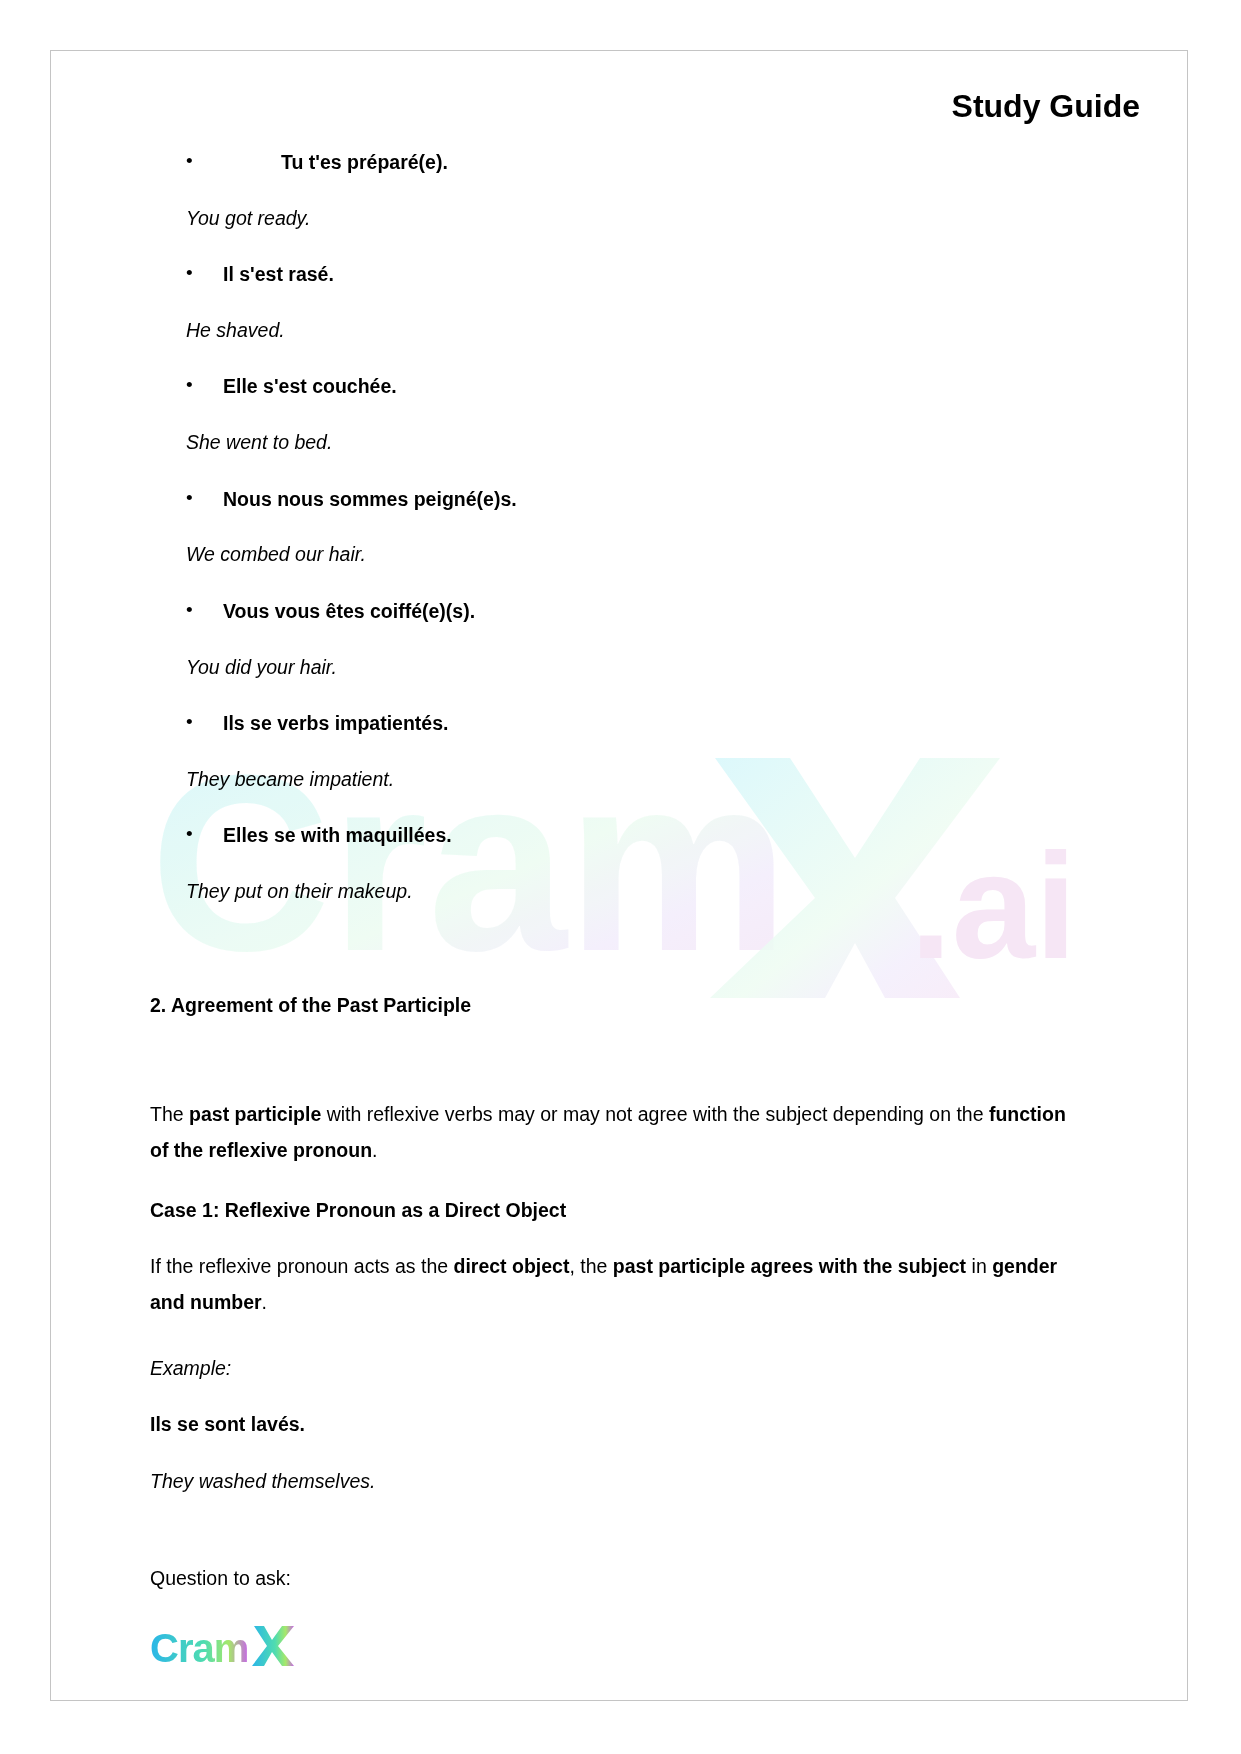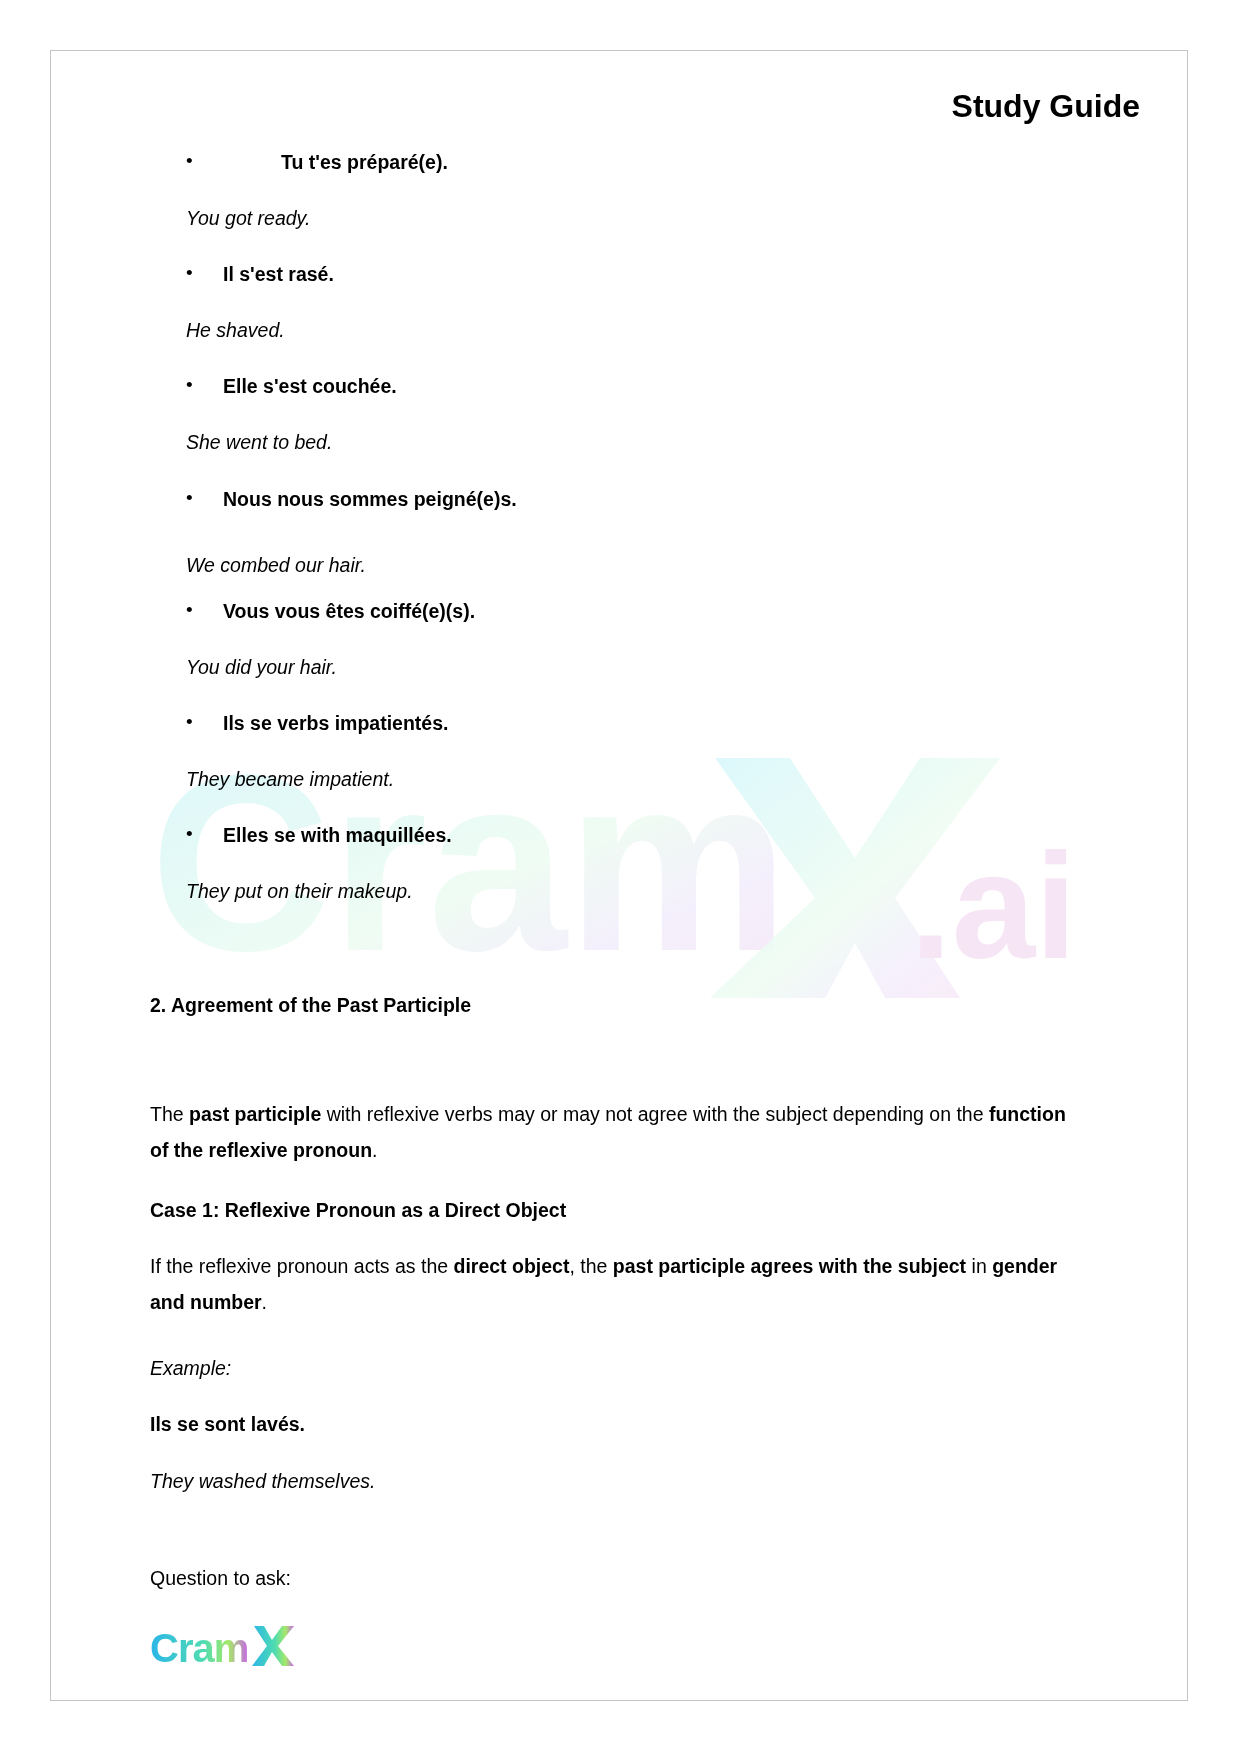--- a/index.html
+++ b/index.html
@@ -44,21 +44,21 @@
 <div class="bullet" style="left:186px;top:262px;">•</div>
 <div class="abs b" style="left:223px;top:262px;">Il s'est rasé.</div>
 <div class="abs i" style="left:186px;top:318px;">He shaved.</div>
 
 <div class="bullet" style="left:186px;top:374px;">•</div>
 <div class="abs b" style="left:223px;top:374px;">Elle s'est couchée.</div>
 <div class="abs i" style="left:186px;top:430px;text-align:center;">She went to bed.</div>
 
 <div class="bullet" style="left:186px;top:487px;">•</div>
 <div class="abs b" style="left:223px;top:487px;">Nous nous sommes peigné(e)s.</div>
-<div class="abs i" style="left:186px;top:542px;margin-top:11px;">We combed our hair.</div>
+<div class="abs i" style="left:186px;top:542px;">We combed our hair.</div>
 
 <div class="bullet" style="left:186px;top:599px;">•</div>
 <div class="abs b" style="left:223px;top:599px;">Vous vous êtes coiffé(e)(s).</div>
 <div class="abs i" style="left:186px;top:655px;">You did your hair.</div>
 
 <div class="bullet" style="left:186px;top:711px;">•</div>
 <div class="abs b" style="left:223px;top:711px;">Ils se verbs impatientés.</div>
 <div class="abs i" style="left:186px;top:767px;">They became impatient.</div>
 
 <div class="bullet" style="left:186px;top:823px;">•</div>

